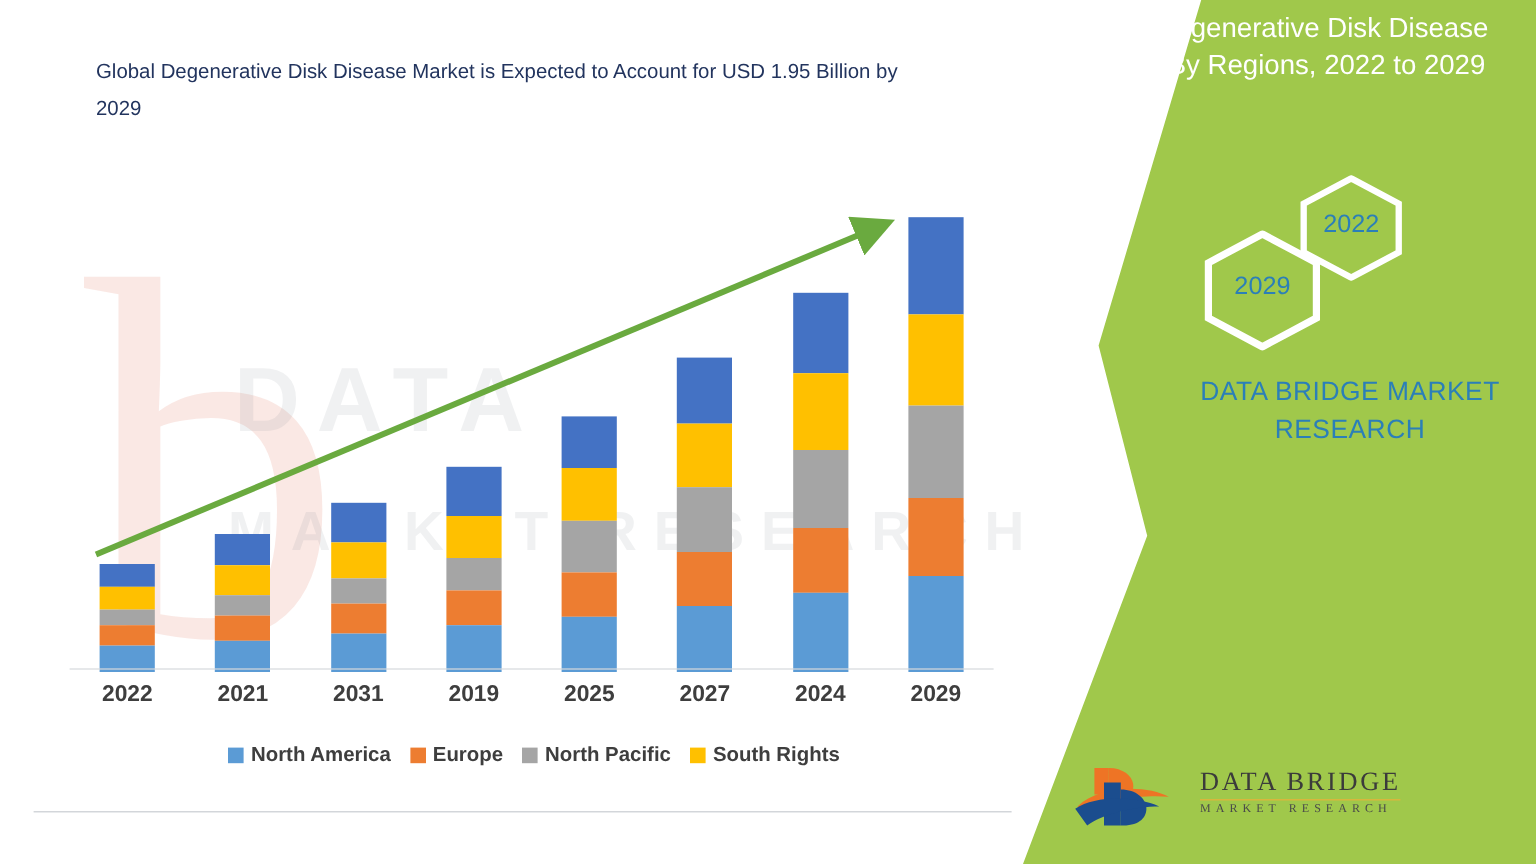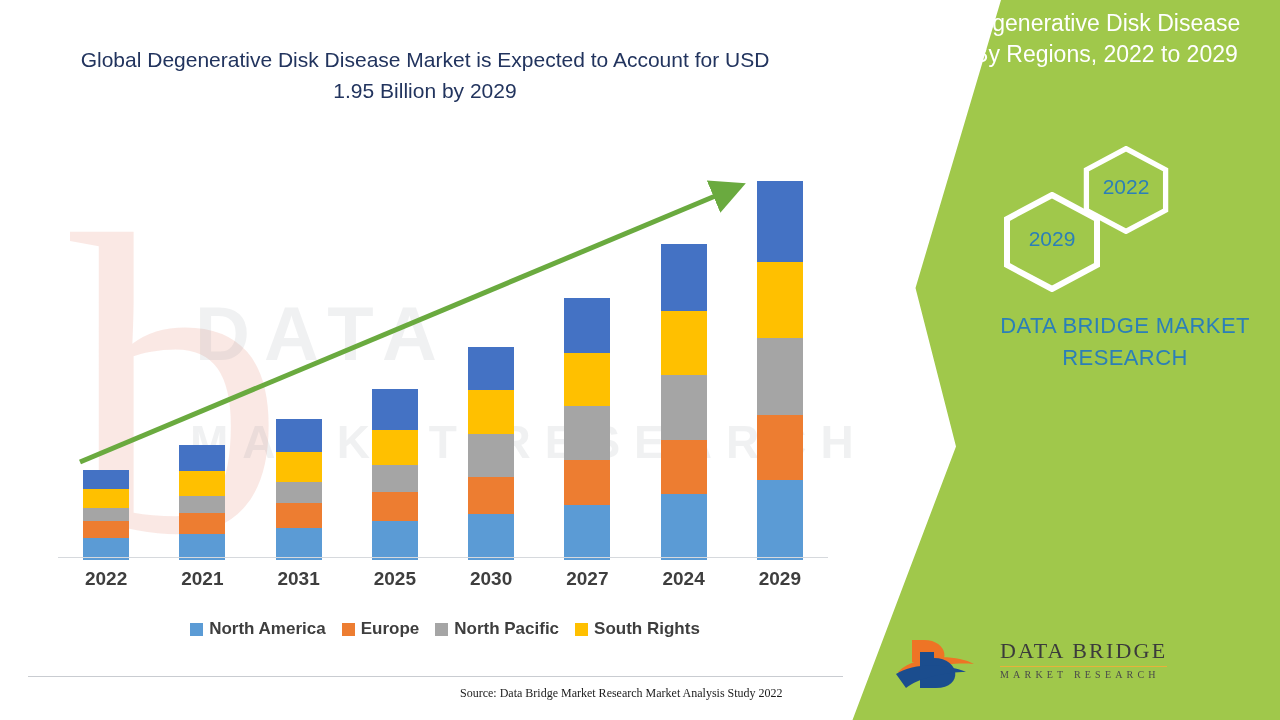--- a/index.html
+++ b/index.html
@@ -42,21 +42,21 @@
   
   .dbmr-logo { position: absolute; left: 890px; top: 632px; width: 230px; height: 62px; z-index: 6; }
   .dbmr-text { position: absolute; left: 1000px; top: 638px; z-index: 7; }
   .dbmr-text .dl1 { font-size: 22px; color: #3b3b3b; letter-spacing: 2.2px; font-family: "Liberation Serif", serif; }
   .dbmr-text .dl-rule { height: 1px; background: #e8b23a; margin: 2px 0 2px 0; width: 100%; }
   .dbmr-text .dl2 { font-size: 10px; color: #4a4a4a; letter-spacing: 4.2px; font-family: "Liberation Serif", serif; }
 
   
   .left-title {
     position: absolute; left: 80px; top: 44px; width: 690px;
-    text-align: center; color: #22345e; font-size: 21px; line-height: 31px;
+    text-align: left; color: #22345e; font-size: 17px; line-height: 31px;
     z-index: 3;
   }
 
   .watermark {
     position: absolute; left: 0; top: 0; width: 980px; height: 640px;
     z-index: 1; pointer-events: none;
   }
   .wm-text {
     position: absolute; color: rgba(120,125,135,.11); font-weight: 700;
     letter-spacing: 14px; white-space: nowrap;
@@ -176,22 +176,22 @@
         <div class="seg" style="background: rgb(165, 165, 165); height: 77.1363px;"></div>
         <div class="seg" style="background: rgb(237, 125, 49); height: 65.1151px;"></div>
         <div class="seg" style="background: rgb(91, 155, 213); height: 80.1416px;"></div>
       </div>
     </div>
   <div class="axis-line"></div>
   <div class="x-labels" id="x-labels">
       <div class="x-label" style="left: 0.125px;">2022</div>
       <div class="x-label" style="left: 96.375px;">2021</div>
       <div class="x-label" style="left: 192.625px;">2031</div>
-      <div class="x-label" style="left: 288.875px;">2025</div>
-      <div class="x-label" style="left: 385.125px;">2030</div>
+      <div class="x-label" style="left: 288.875px;">2019</div>
+      <div class="x-label" style="left: 385.125px;">2025</div>
       <div class="x-label" style="left: 481.375px;">2027</div>
       <div class="x-label" style="left: 577.625px;">2024</div>
       <div class="x-label" style="left: 673.875px;">2029</div>
     </div>
 
   <div class="legend" id="legend">
       <div class="legend-item">
         <span class="legend-swatch" style="background: rgb(91, 155, 213);"></span>
         <span class="legend-label">North America</span>
       </div>
@@ -203,21 +203,20 @@
         <span class="legend-swatch" style="background: rgb(165, 165, 165);"></span>
         <span class="legend-label">North Pacific</span>
       </div>
       <div class="legend-item">
         <span class="legend-swatch" style="background: rgb(255, 192, 0);"></span>
         <span class="legend-label">South Rights</span>
       </div>
     </div>
 
   <div class="footer-rule"></div>
-  <div class="footer-right">Source: Data Bridge Market Research Market Analysis Study 2022</div>
 
   <div class="green-panel"></div>
   <div class="panel-title">Global Degenerative Disk Disease Market, By Regions, 2022 to 2029</div>
 
   <div class="hex" id="hex-2022">
     <svg viewBox="0 0 100 100" preserveAspectRatio="none">
       <polygon points="50,3 95,27 95,73 50,97 5,73 5,27" fill="none" stroke="#ffffff" stroke-width="6"></polygon>
     </svg>
     <span>2022</span>
   </div>

